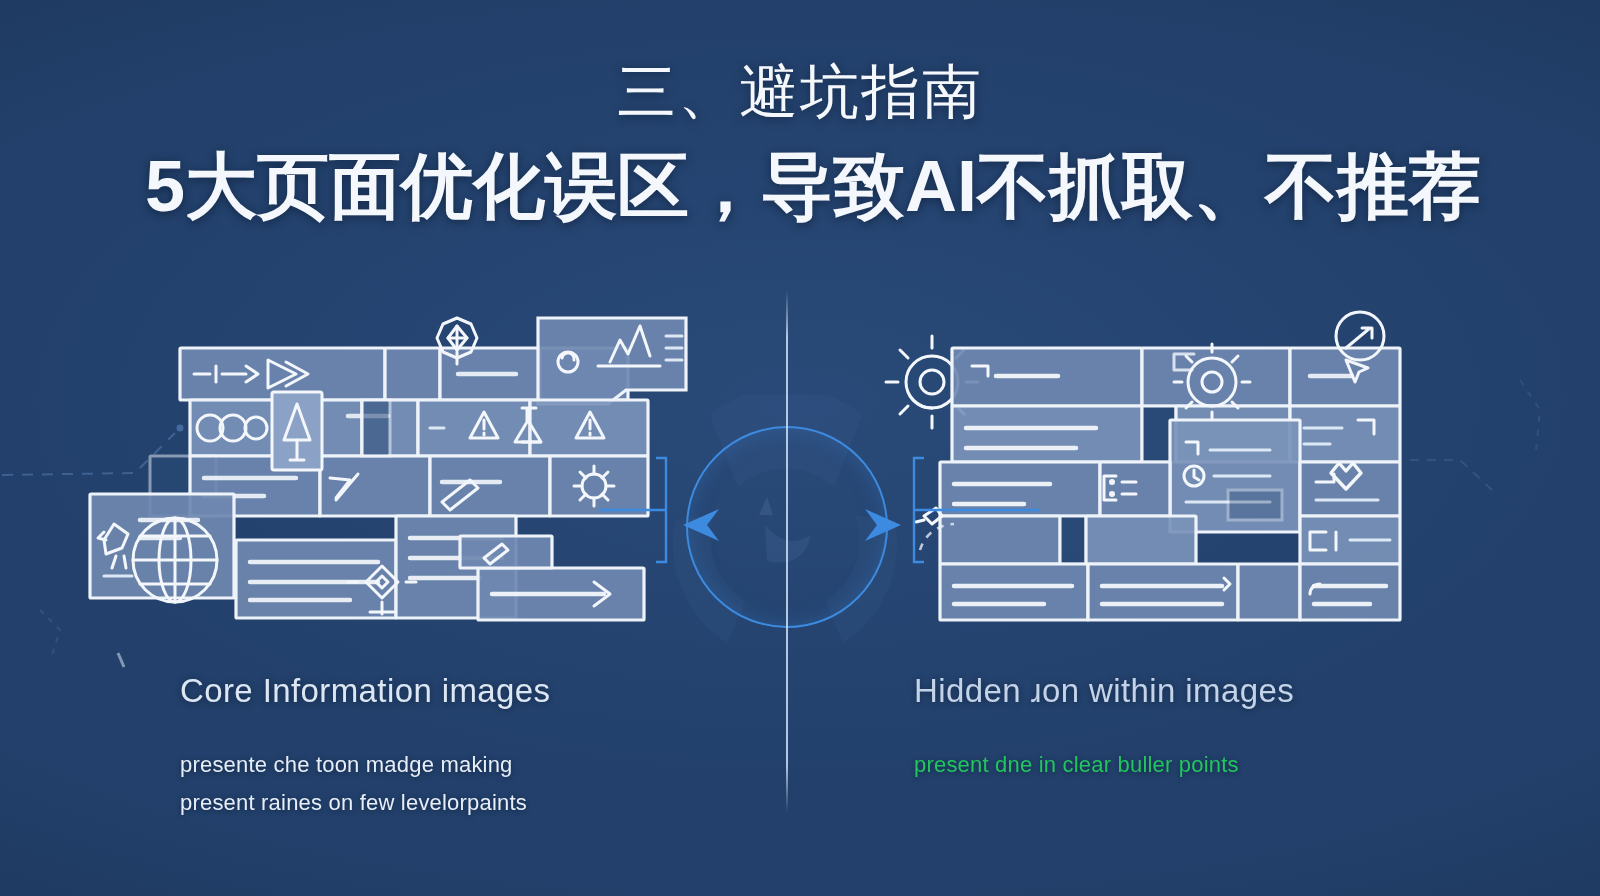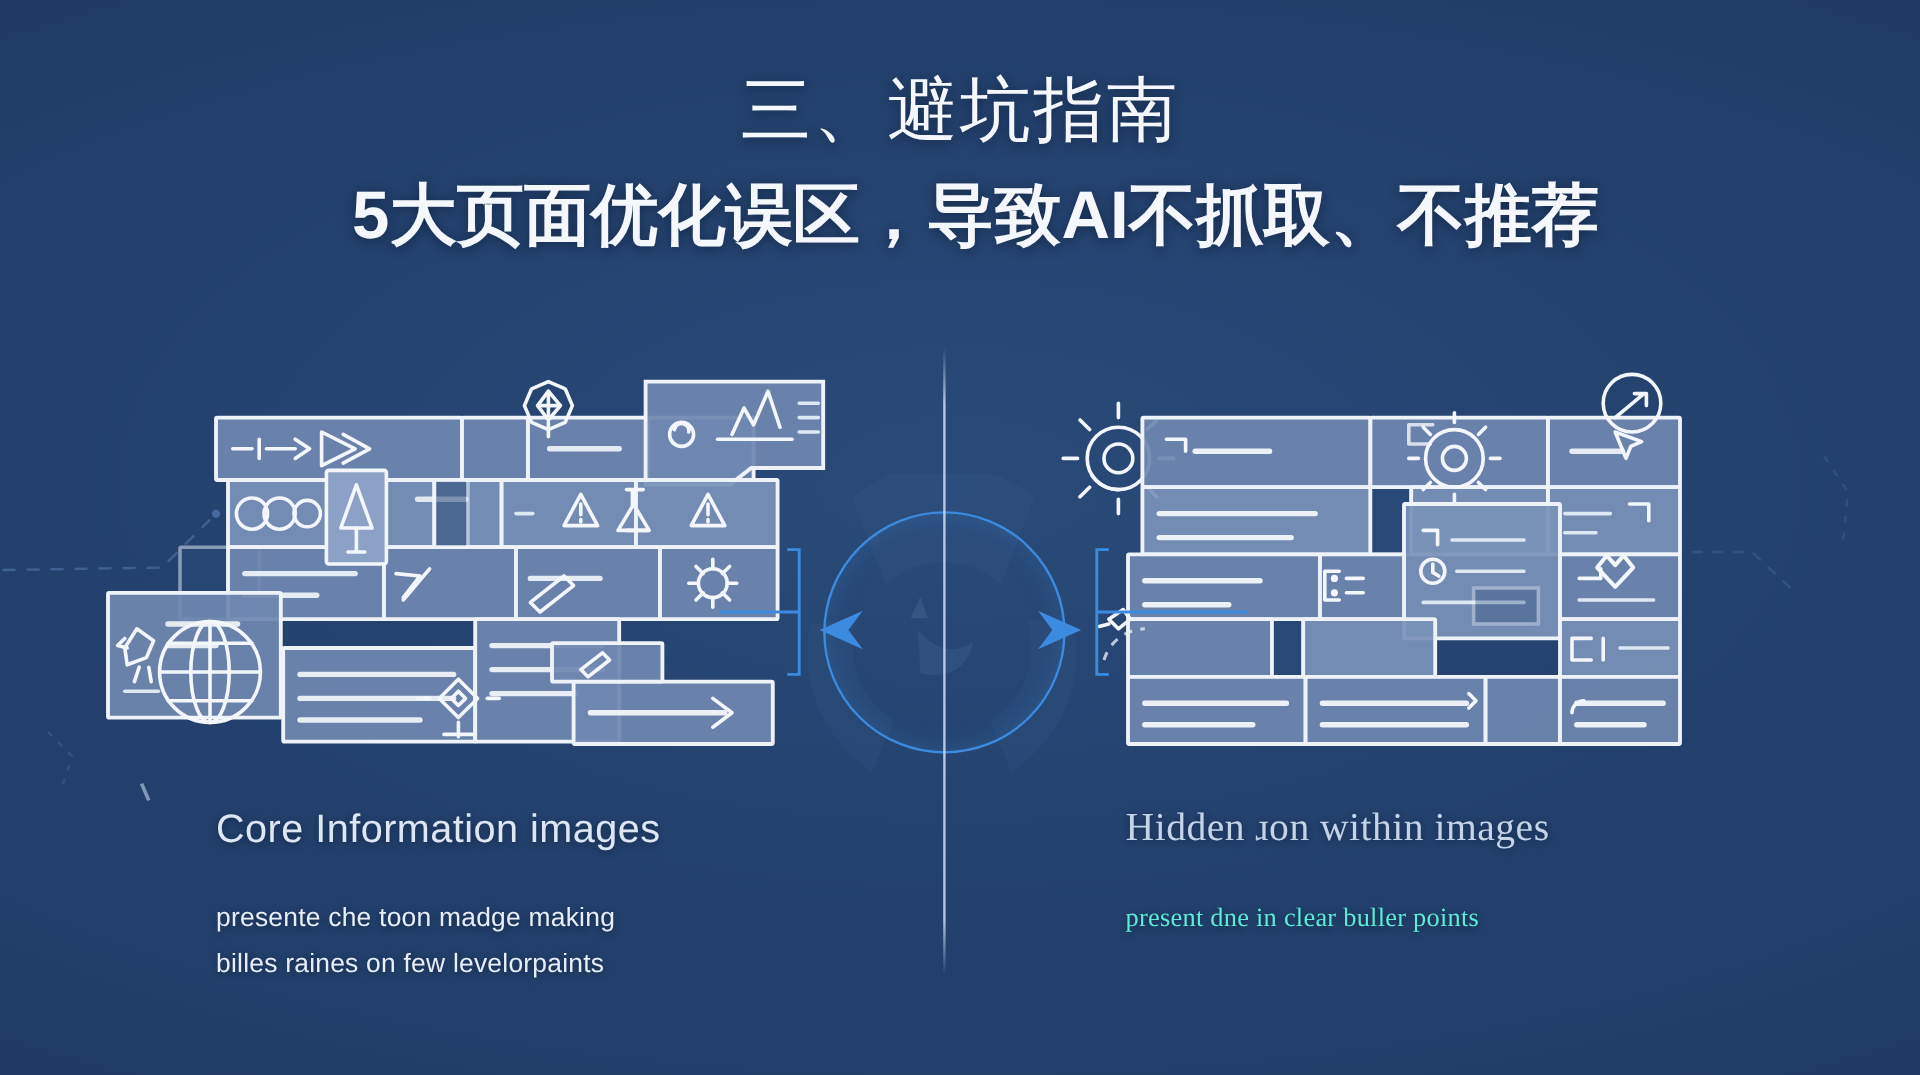--- a/index.html
+++ b/index.html
@@ -25,21 +25,21 @@
     position:absolute;top:62px;left:0;width:1600px;
     text-align:center;
     color:#f4f7fb;
     text-shadow:0 2px 10px rgba(8,20,40,.55);
   }
   .heading-1{
     font-size:59px;line-height:1.02;font-weight:400;
     letter-spacing:2px;
   }
   .heading-2{
-    font-size:56px;line-height:1.02;font-weight:700;
+    font-size:72px;line-height:1.02;font-weight:700;
     letter-spacing:0px;margin-top:28px;
     white-space:nowrap;
     padding-left:26px;
   }
 
   
   .center-divider{
     position:absolute;left:786px;top:290px;width:2px;height:522px;
     background:linear-gradient(to bottom,
       rgba(205,222,245,0) 0%,
@@ -69,34 +69,34 @@
   .conn-right{left:900px;top:440px;}
 
   
   .illus{position:absolute;}
   .illus-left{left:70px;top:300px;width:660px;height:350px;}
   .illus-right{left:880px;top:300px;width:540px;height:350px;}
 
   
   .caption{position:absolute;}
   .cap-left{left:180px;top:672px;width:520px;}
-  .cap-right{left:938px;top:672px;width:500px;font-family:Liberation Serif, serif;}
+  .cap-right{left:914px;top:672px;width:500px;}
   .cap-title{
     font-size:33px;line-height:1.15;font-weight:400;
     color:#dde7f4;letter-spacing:.4px;
     text-shadow:0 1px 6px rgba(8,20,40,.5);
   }
   .cap-title.muted{color:#c3d3e8;}
   .cap-body{
     margin-top:36px;
     font-size:22px;line-height:1.72;font-weight:400;
     color:#e7eef8;letter-spacing:.2px;
     text-shadow:0 1px 5px rgba(8,20,40,.5);
   }
-  .cap-body.muted{color:#5eead4;}
+  .cap-body.muted{color:#22c55e;}
 
   
   .deco{position:absolute;pointer-events:none;}
 </style>
 </head>
 <body>
 
 <div id="stage">
 
   <div class="bg-vignette"></div>
@@ -403,21 +403,21 @@
       <path d="M2 6 L38 22 L2 38 L14 22 Z" fill="#3d8be0"></path>
     </svg>
   </div>
 
   <div class="center-divider"></div>
 
   <div class="caption cap-left">
     <div class="cap-title">Core Information images</div>
     <div class="cap-body">
       <div>presente che toon madge making</div>
-      <div>billes raines on few levelorpaints</div>
+      <div>present raines on few levelorpaints</div>
     </div>
   </div>
 
   <div class="caption cap-right">
     <div class="cap-title muted">Hidden ɹon within images</div>
     <div class="cap-body muted">
       <div>present dne in clear buller points</div>
     </div>
   </div>
 

